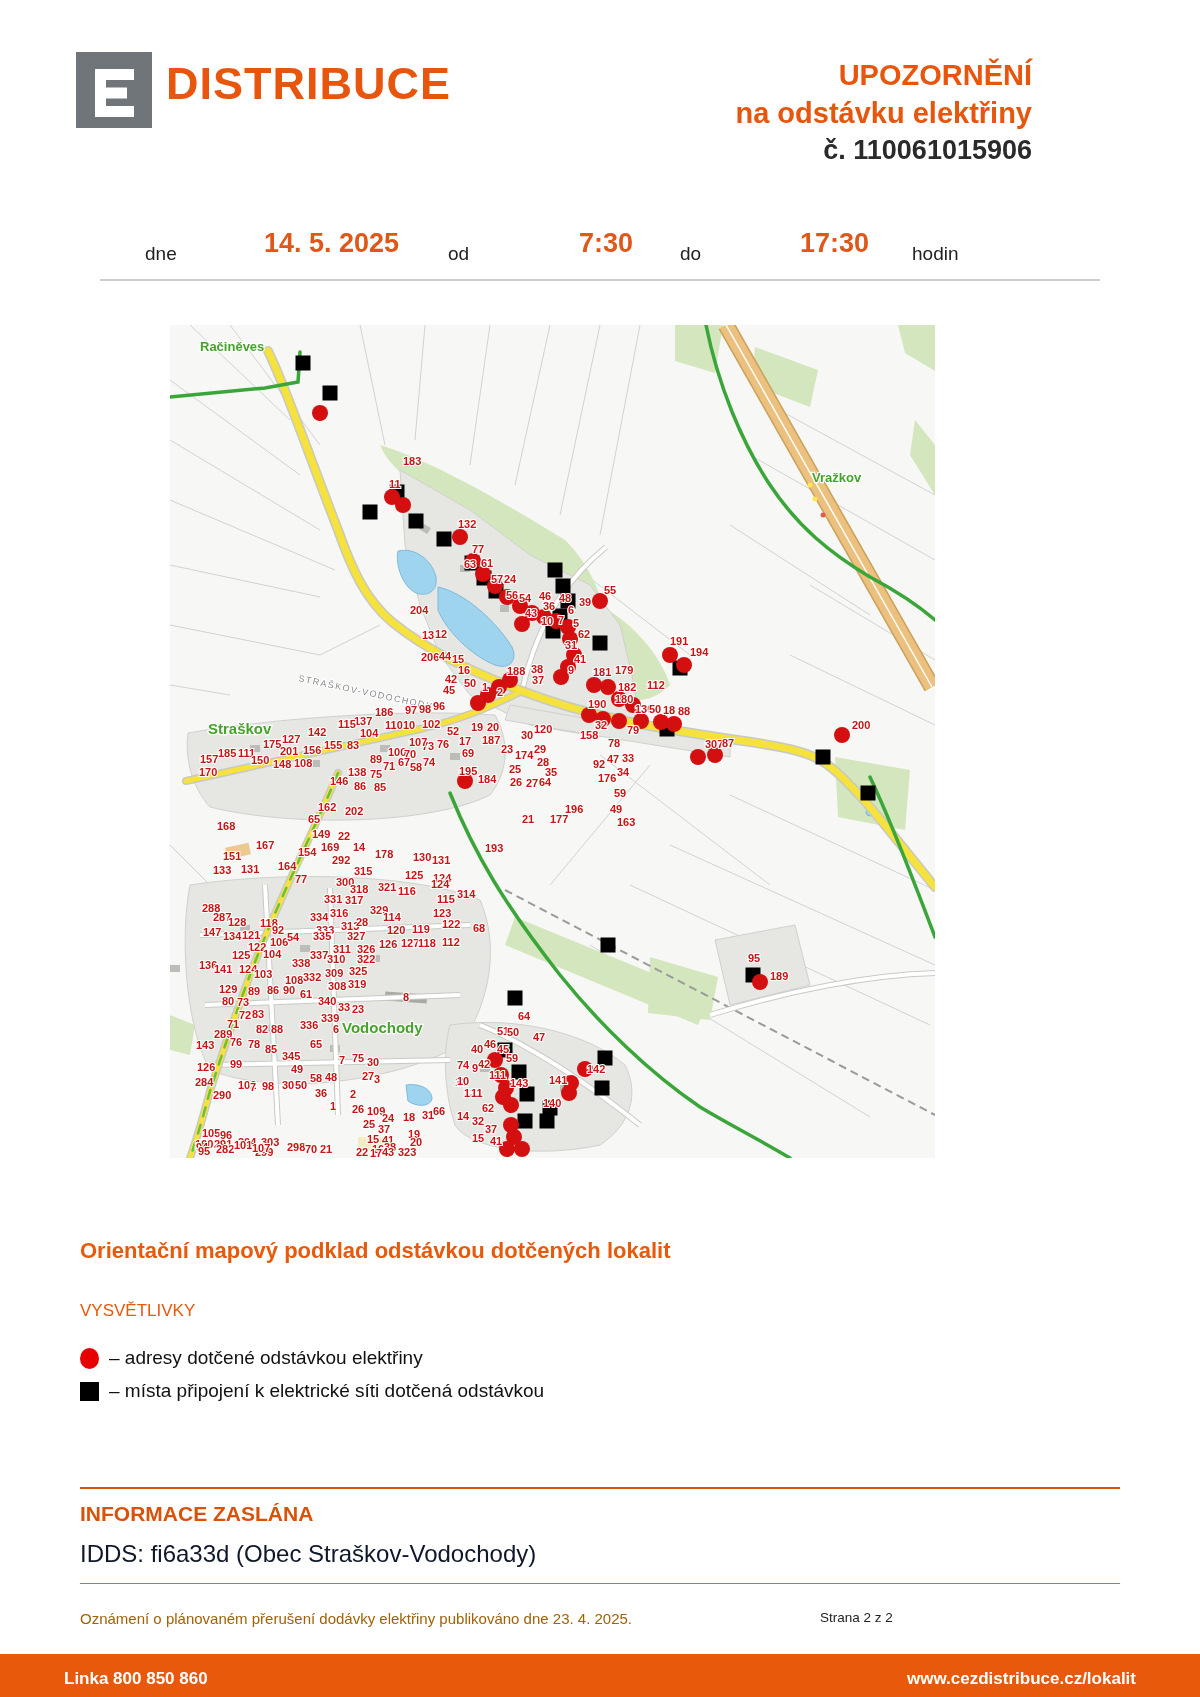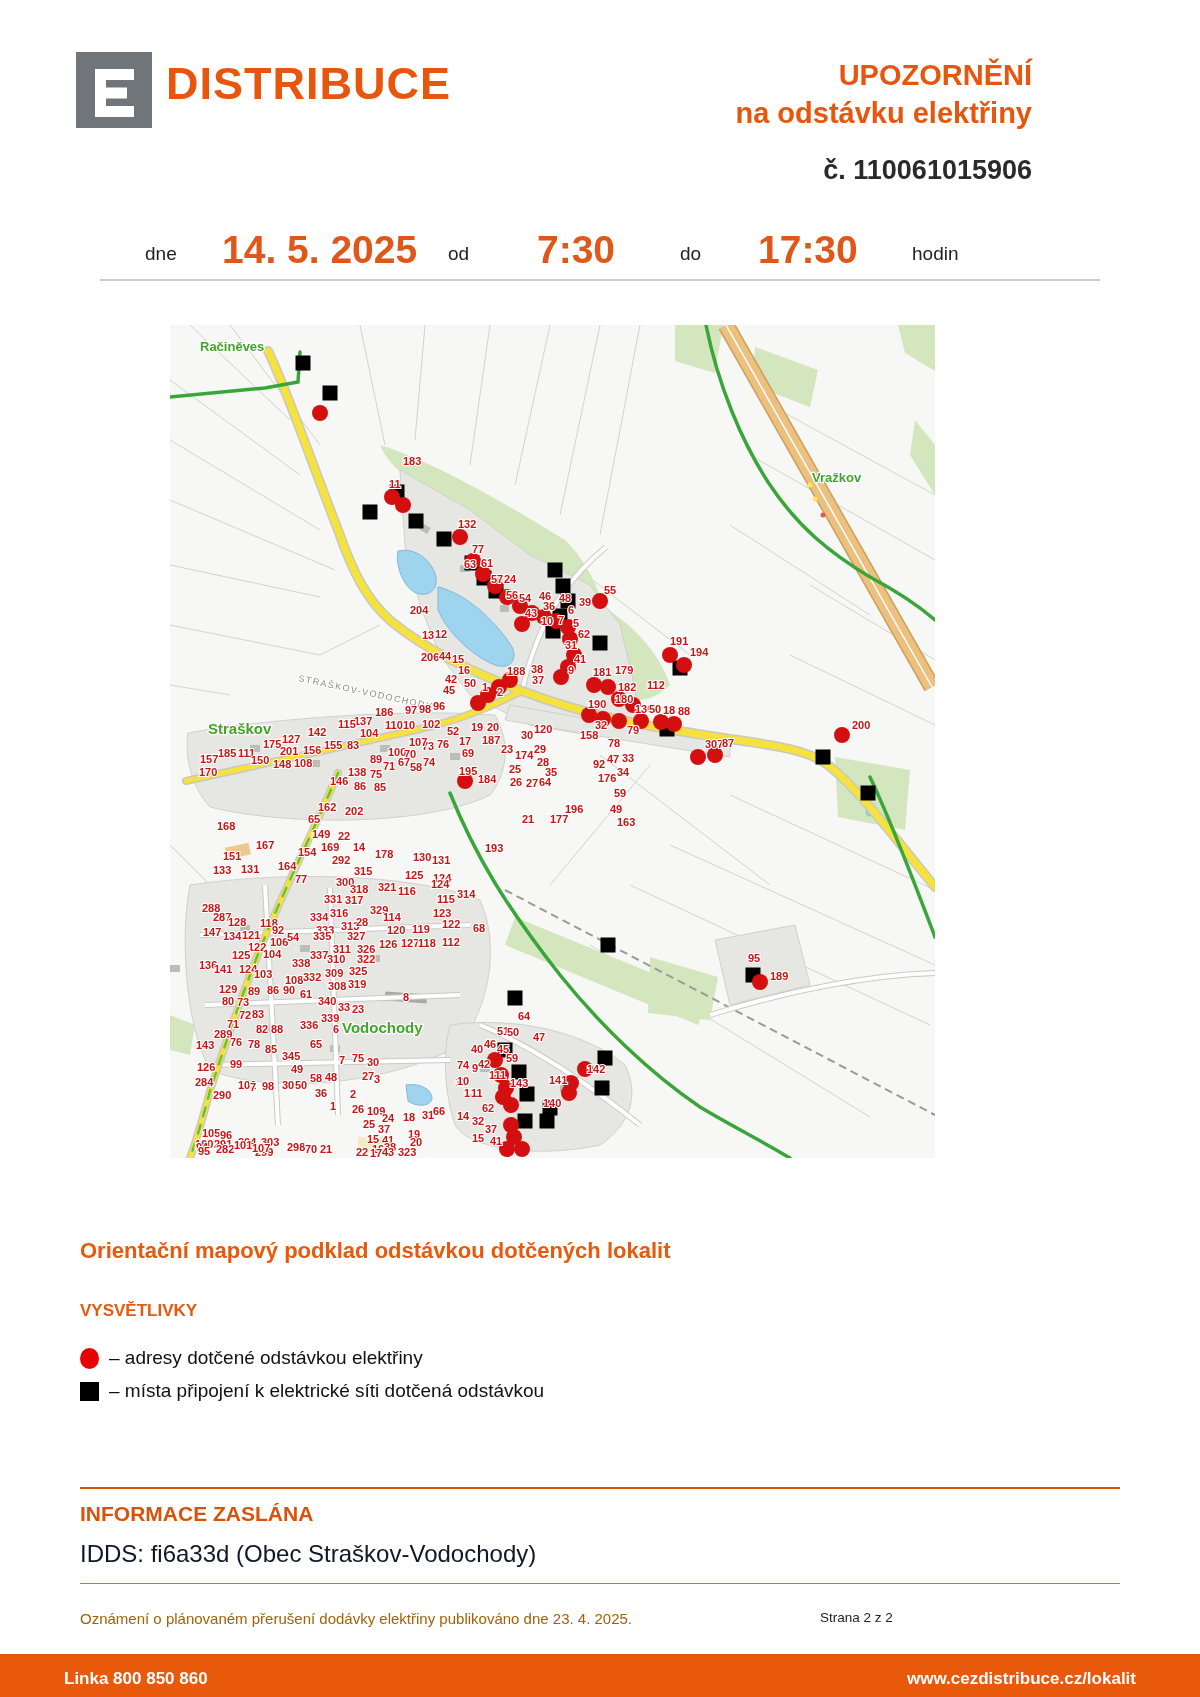--- a/index.html
+++ b/index.html
@@ -4,34 +4,34 @@
 <style>
   html,body{margin:0;padding:0;background:#fff;}
   #page{position:relative;width:1200px;height:1697px;background:#ffffff;overflow:hidden;
         font-family:"Liberation Sans",sans-serif;}
   .abs{position:absolute;}
   
   #brand-logo{left:76px;top:52px;width:76px;height:76px;}
   #brand-name{left:166px;top:58px;font-size:45px;font-weight:bold;color:#e8560e;letter-spacing:1px;}
   #notice-block{left:560px;top:56px;width:472px;text-align:right;line-height:1.32;}
   #notice-block .o{color:#e8560e;font-weight:bold;font-size:29px;}
-  #notice-block .n{color:#2a2a2a;font-weight:bold;font-size:27px;margin-top:20px;}
+  #notice-block .n{color:#2a2a2a;font-weight:bold;font-size:27px;}
   
   .lbl{font-weight:normal;color:#222;font-size:19px;}
-  .big-orange{font-weight:bold;color:#e0571a;font-size:39px;}
+  .big-orange{font-weight:bold;color:#e0571a;font-size:27px;margin-left:42px;}
   #sep-line{left:100px;top:279px;width:1000px;height:0;border-top:2px solid #cdcdcd;}
   
   #map-wrap{left:170px;top:325px;width:765px;height:833px;background:#f7f7f5;}
   svg text{font-family:"Liberation Sans",sans-serif;}
   .hn{font-size:11px;font-weight:bold;fill:#c81414;stroke:#ffffff;stroke-width:2.2px;paint-order:stroke;}
   .place{font-weight:bold;fill:#44a329;stroke:#ffffff;stroke-width:2.4px;paint-order:stroke;}
   .roadlbl{font-size:9px;fill:#8b8b8b;letter-spacing:1.5px;stroke:#fff;stroke-width:2px;paint-order:stroke;}
   
   #map-caption{left:80px;top:1238px;font-size:22px;font-weight:bold;color:#e8590c;}
-  #legend-title{left:80px;top:1301px;font-size:17px;font-weight:bold;color:#e8590c;text-align:center;}
+  #legend-title{left:80px;top:1301px;font-size:17px;font-weight:normal;color:#e8590c;text-align:center;}
   .legend-row{left:80px;font-size:19px;color:#111;display:flex;align-items:center;gap:10px;margin-top:12px;}
   .sym-dot{width:19px;height:21px;background:#e60000;border-radius:50%;display:inline-block;}
   .sym-sq{width:19px;height:19px;background:#000;display:inline-block;}
   #hr-orange{left:80px;top:1487px;width:1040px;height:0;border-top:2px solid #d9520a;}
   #info-title{left:80px;top:1502px;font-size:21px;font-weight:bold;color:#d9520a;}
   #info-idds{left:80px;top:1540px;font-size:24px;color:#0f172a;}
   #hr-thin{left:80px;top:1583px;width:1040px;height:0;border-top:1px solid #cf7030;}
   #pub-note{left:80px;top:1610px;font-size:15px;color:#a16207;}
   #page-num{left:820px;top:1610px;width:300px;text-align:left;font-size:13.5px;color:#222;}
   #footer-bar{left:0;top:1654px;width:1200px;height:49px;background:#e8590c;color:#fff;

